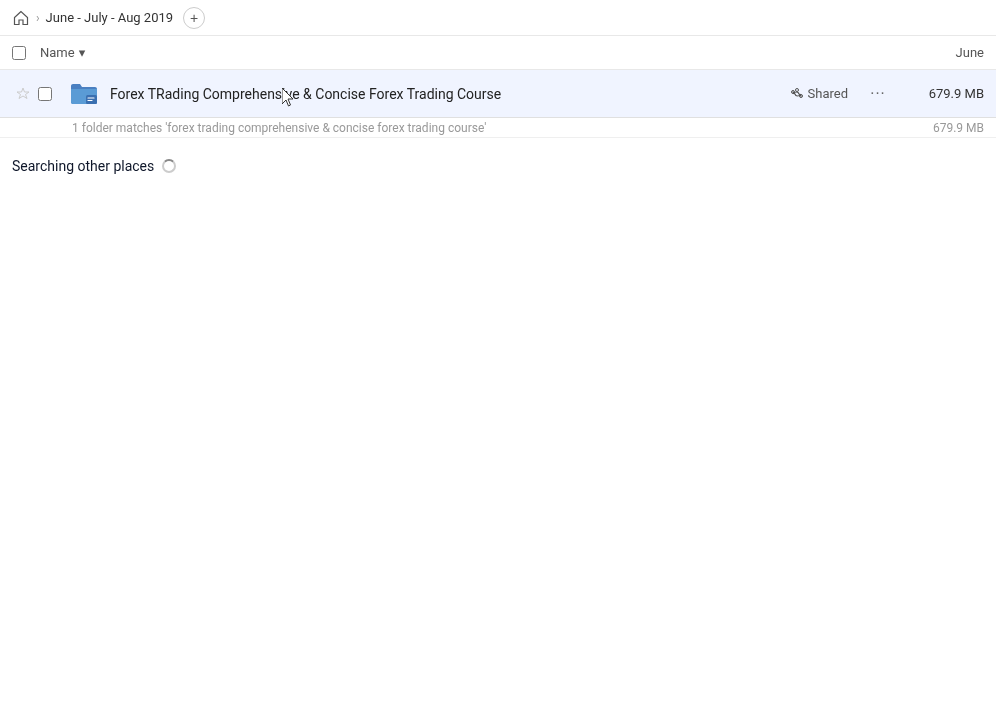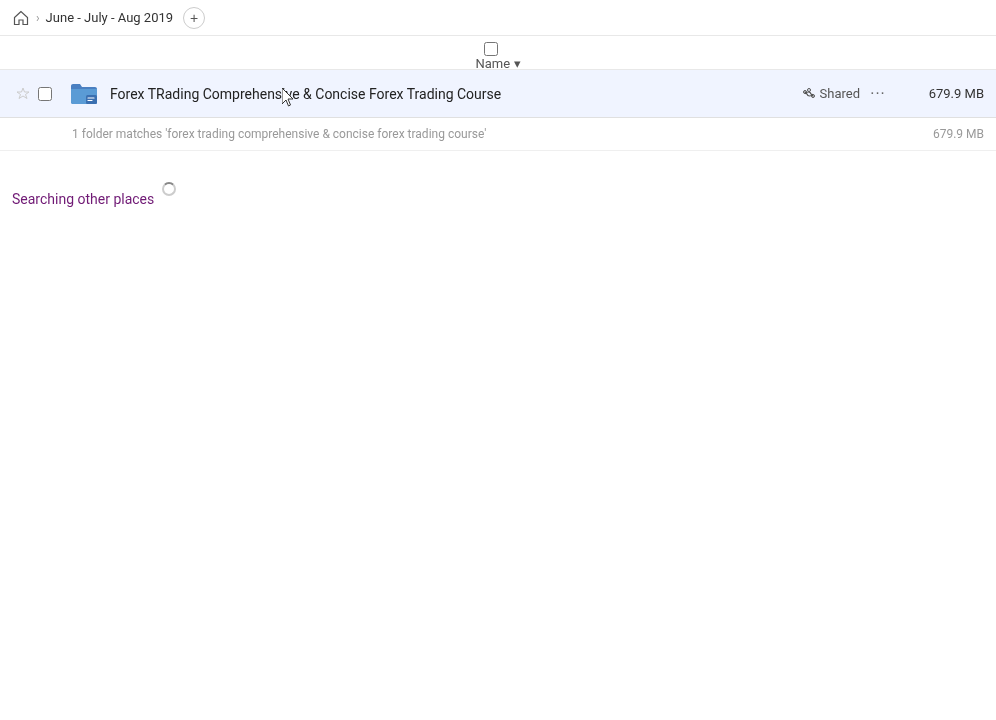--- a/index.html
+++ b/index.html
@@ -55,21 +55,20 @@
       margin-left: 4px;
     }
 
     
     .column-header {
       display: flex;
       align-items: center;
       padding: 6px 12px;
       border-bottom: 1px solid #e8e8e8;
       height: 34px;
-      flex-direction: column;
     }
     .col-checkbox {
       width: 28px;
       display: flex;
       align-items: center;
     }
     .col-name {
       flex: 1;
       display: flex;
       align-items: center;
@@ -132,21 +131,21 @@
       white-space: nowrap;
       overflow: hidden;
       text-overflow: ellipsis;
     }
     .file-shared-badge {
       display: flex;
       align-items: center;
       gap: 4px;
       color: #555;
       font-size: 13px;
-      margin-right: 4px;
+      margin-right: 16px;
     }
     .file-more-btn {
       width: 28px;
       height: 28px;
       display: flex;
       align-items: center;
       justify-content: center;
       color: #666;
       cursor: pointer;
       border-radius: 4px;
@@ -160,21 +159,21 @@
       font-size: 13px;
       color: #333;
     }
 
     
     .match-row {
       display: flex;
       align-items: center;
       padding: 6px 12px 6px 72px;
       border-bottom: 1px solid #efefef;
-      height: 33px;
+      height: 20px;
       justify-content: flex-end;
     }
     .match-text {
       flex: 1;
       font-size: 12px;
       color: #999;
     }
     .match-size {
       font-size: 12px;
       color: #999;
@@ -184,22 +183,21 @@
 
     
     .searching-section {
       padding: 20px 12px 8px 12px;
       display: flex;
       align-items: center;
       gap: 8px;
     }
     .searching-title {
       font-size: 14px;
-      color: #701a75;
-      margin-top: 20px;
+      color: #0f172a;
     }
     .searching-spinner {
       width: 14px;
       height: 14px;
       border: 2px solid #ccc;
       border-top-color: #888;
       border-radius: 50%;
       animation: spin 0.8s linear infinite;
     }
     @keyframes spin { to { transform: rotate(360deg); } }

